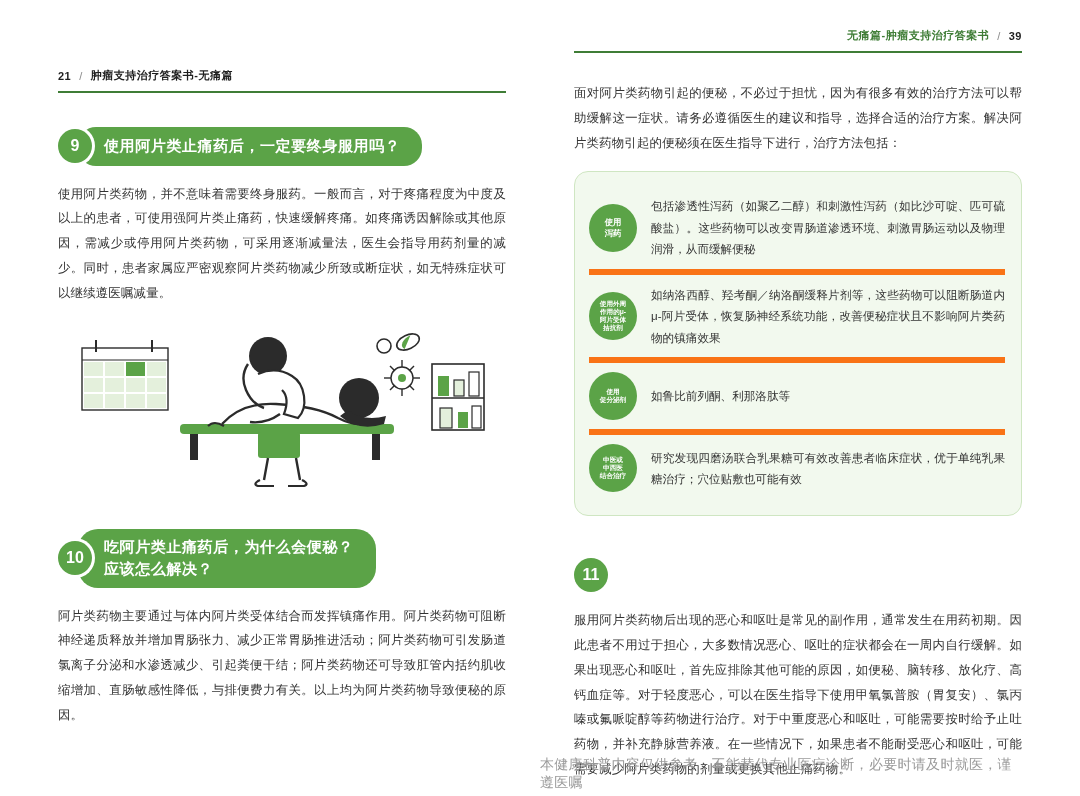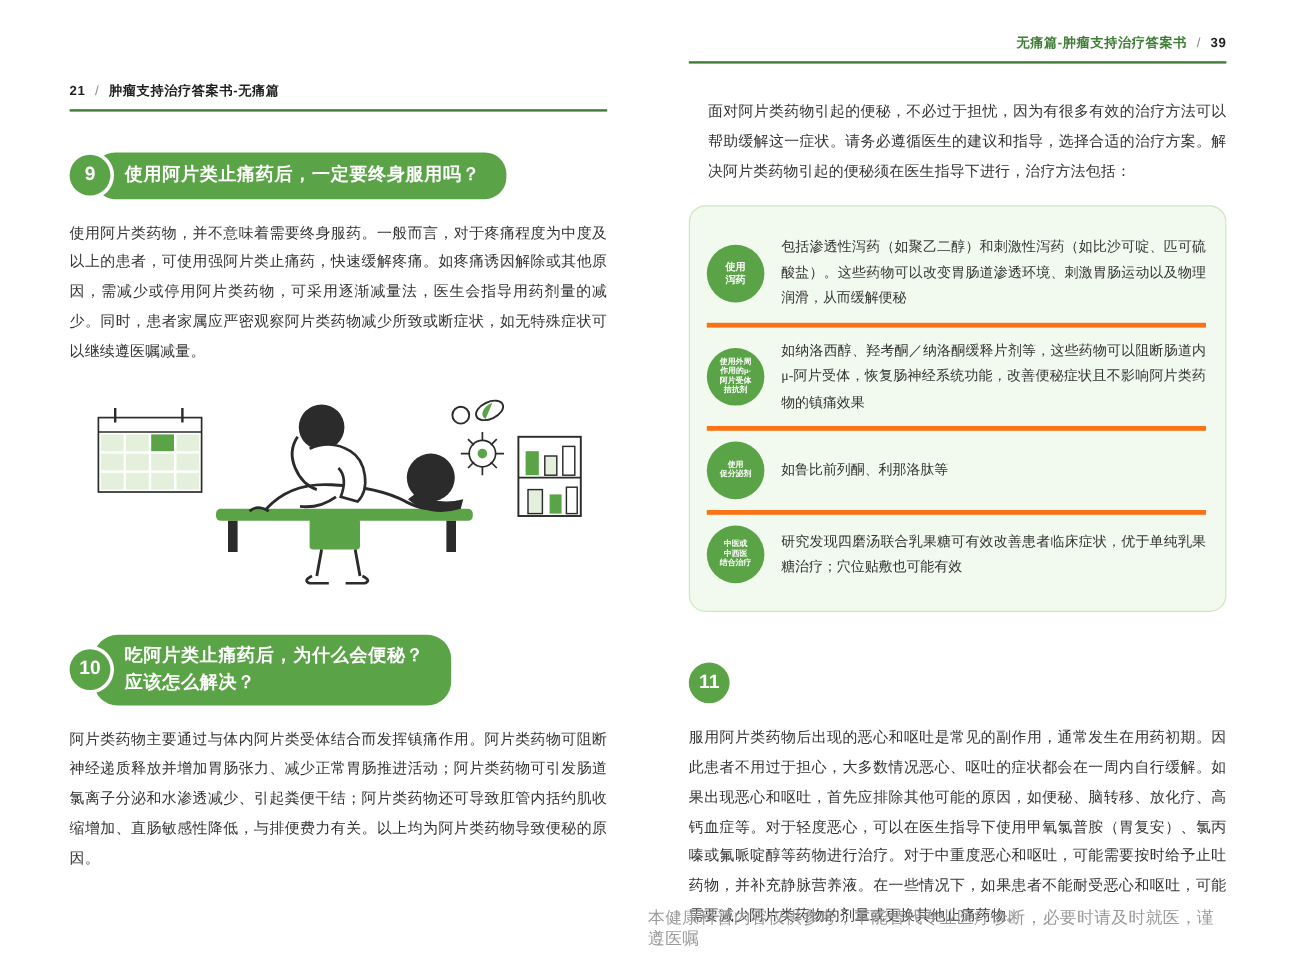--- a/index.html
+++ b/index.html
@@ -110,21 +110,21 @@
     background: #f2f9ee;
     border: 1px solid #cfe6c2;
     border-radius: 14px;
     padding: 14px 16px 14px 14px;
   }
   .crow {
     display: flex;
     align-items: center;
     padding: 9px 0;
   }
-  .crow + .crow { border-top: 4px solid #f97316; font-family: Liberation Serif, serif; }
+  .crow + .crow { border-top: 6px solid #f97316; }
   .cbadge {
     flex: 0 0 auto;
     width: 48px;
     height: 48px;
     border-radius: 50%;
     background: #5ba347;
     color: #ffffff;
     font-size: 8.4px;
     font-weight: bold;
     line-height: 1.25;
@@ -261,21 +261,21 @@
   </div>
 
   <div class="half right">
 
     <div class="hdr right-hdr">
       <span class="crumb-title">无痛篇-肿瘤支持治疗答案书</span>
       <span class="sep">/</span>
       <span class="pageno">39</span>
     </div>
 
-    <p class="body" style="margin-top:28px;margin-left:16px;">面对阿片类药物引起的便秘，不必过于担忧，因为有很多有效的治疗方法可以帮助缓解这一症状。请务必遵循医生的建议和指导，选择合适的治疗方案。解决阿片类药物引起的便秘须在医生指导下进行，治疗方法包括：</p>
+    <p class="body" style="margin-top:28px;">面对阿片类药物引起的便秘，不必过于担忧，因为有很多有效的治疗方法可以帮助缓解这一症状。请务必遵循医生的建议和指导，选择合适的治疗方案。解决阿片类药物引起的便秘须在医生指导下进行，治疗方法包括：</p>
 
     <div class="card">
 
       <div class="crow">
         <div class="cbadge">使用<br>泻药</div>
         <div class="ctext">包括渗透性泻药（如聚乙二醇）和刺激性泻药（如比沙可啶、匹可硫酸盐）。这些药物可以改变胃肠道渗透环境、刺激胃肠运动以及物理润滑，从而缓解便秘</div>
       </div>
 
       <div class="crow">
         <div class="cbadge small">使用外周<br>作用的μ-<br>阿片受体<br>拮抗剂</div>

